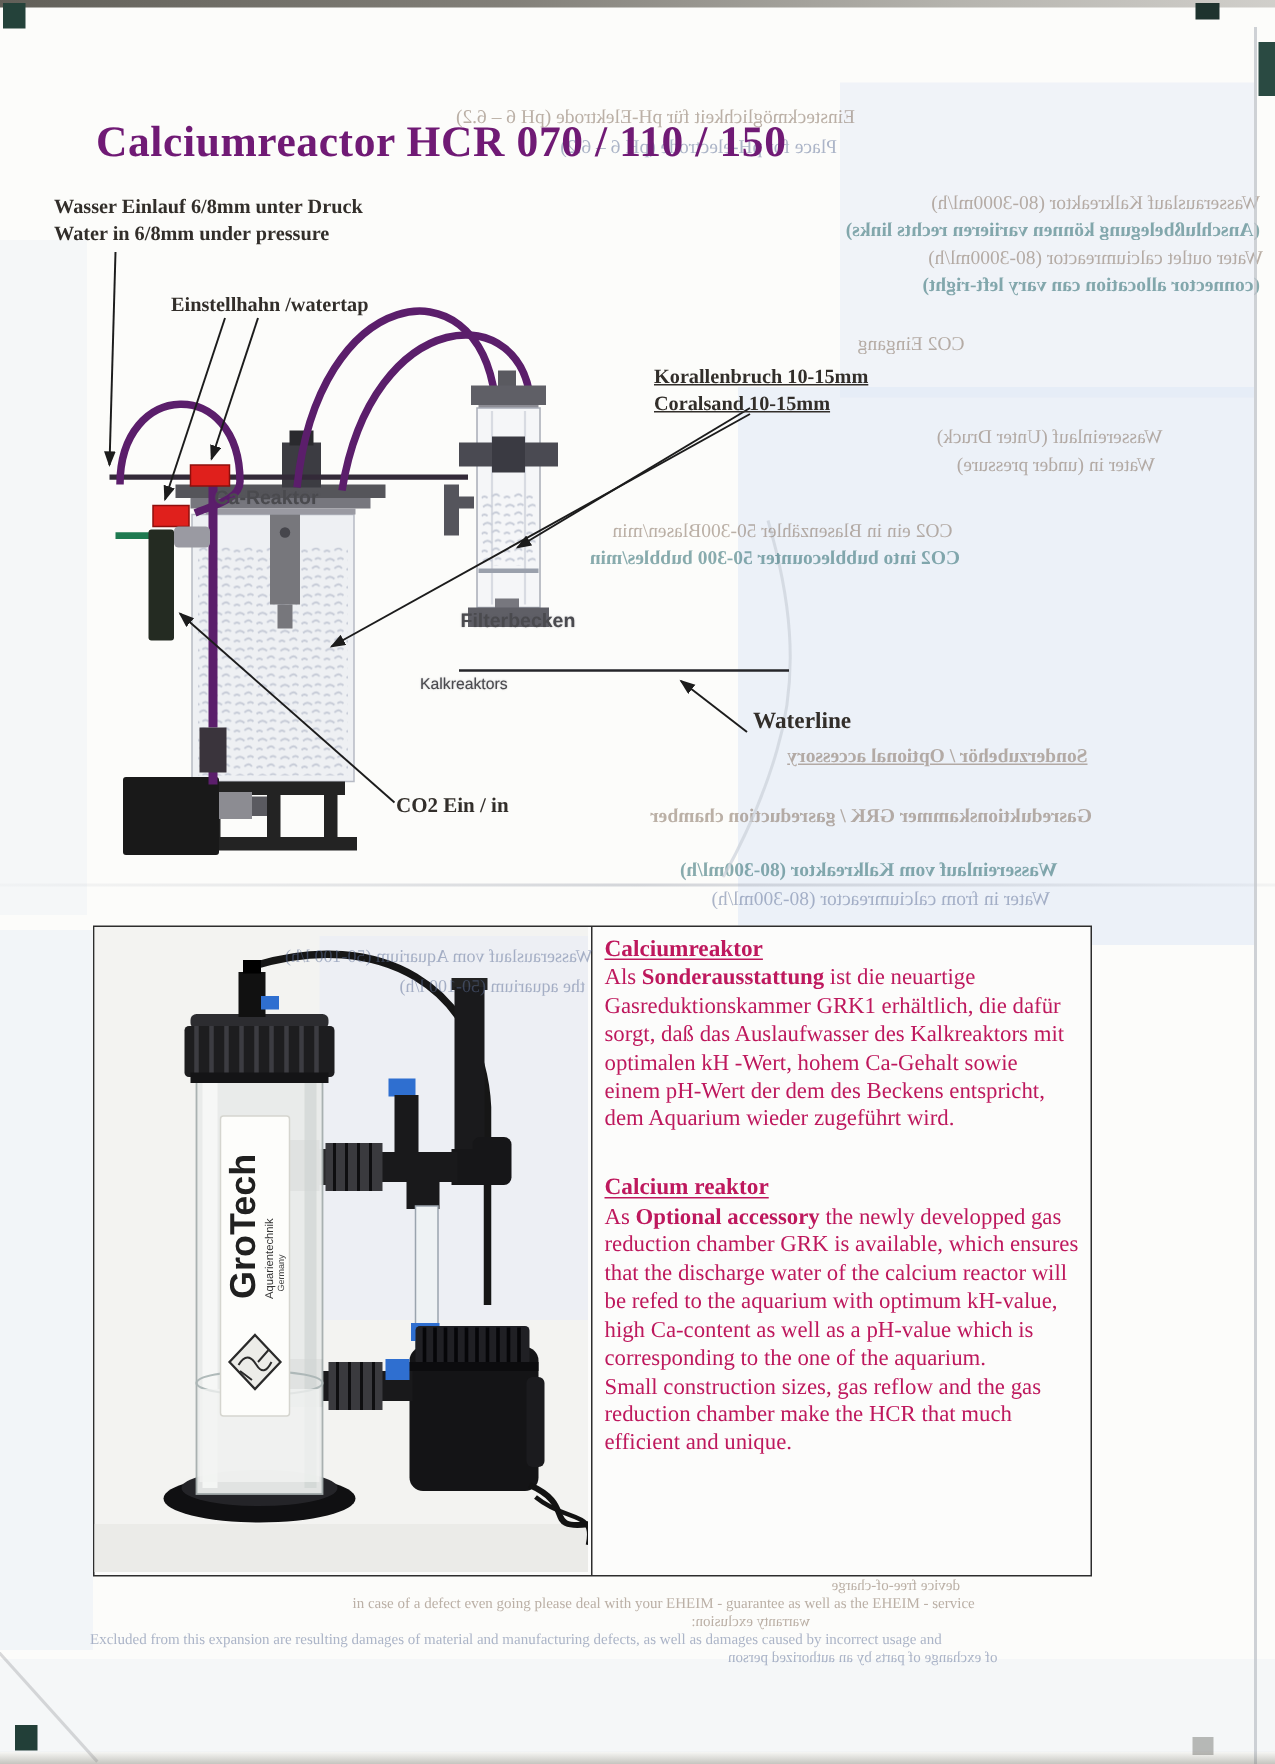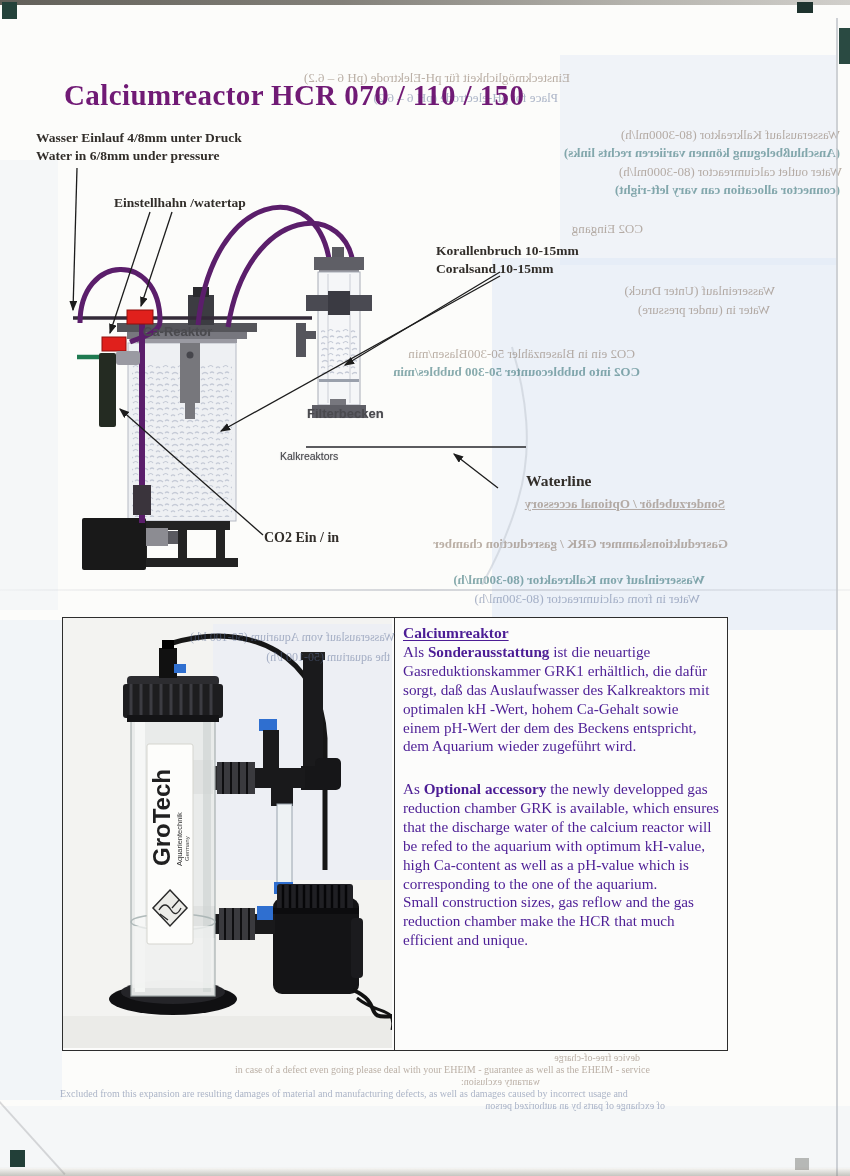--- a/index.html
+++ b/index.html
@@ -32,21 +32,21 @@
   .callout{position:absolute;font-weight:bold;font-size:13.5px;line-height:18px;color:#322e2a;z-index:5;white-space:nowrap;}
   .diaglabel{position:absolute;font-family:"Liberation Sans",sans-serif;font-weight:bold;color:#4a4a4e;z-index:5;
              text-shadow:0 0 1px rgba(90,90,100,.55);white-space:nowrap;}
   
   .diagram-svg{position:absolute;left:20px;top:155px;z-index:4;}
   .photo-svg{position:absolute;left:0;top:0;z-index:3;}
   
   .info-box{position:absolute;left:62px;top:617px;width:664px;height:432px;border:1.5px solid #2d2d2d;
             background:#fcfcfb;display:flex;z-index:5;}
   .photo-cell{position:relative;width:331px;height:100%;}
-  .text-cell{flex:1;border-left:1.5px solid #2d2d2d;padding:3px 8px 0 8px;font-size:15.2px;line-height:1.24;color:#4c1d95;}
+  .text-cell{flex:1;border-left:1.5px solid #2d2d2d;padding:3px 8px 0 8px;font-size:15.2px;line-height:1.24;color:#be185d;}
   .text-cell h3{margin:2px 0 1px 0;font-size:15.5px;text-decoration:underline;text-underline-offset:2px;}
   .text-cell p{margin:0 0 0 0;}
   .sect-gap{height:24px;}
 </style>
 </head>
 <body>
 
 <div class="page">
 
   <div class="tint" style="left:560px;top:55px;width:276px;height:210px;background:#e2e9f6;opacity:.45;"></div>
@@ -75,30 +75,30 @@
   <div class="bleed bd-brown bd-sm" style="left:470px;top:1041px;font-weight:bold;">Garantie!</div>
   <div class="bleed mx bd-brown bd-sm" style="left:340px;top:1052px;width:300px;">device  free-of-charge</div>
   <div class="bleed bd-brown bd-sm" style="left:235px;top:1064px;width:560px;">in case of a defect even going please deal with your EHEIM - guarantee as well as the EHEIM - service</div>
   <div class="bleed mx bd-brown bd-sm" style="left:300px;top:1076px;width:240px;">warranty exclusion:</div>
   <div class="bleed bd-blue bd-sm" style="left:60px;top:1088px;width:740px;">Excluded from this expansion are resulting damages of material and manufacturing defects, as well as damages caused by incorrect usage and</div>
   <div class="bleed mx bd-blue bd-sm" style="left:245px;top:1100px;width:420px;">of exchange of parts by an authorized person</div>
 
   <h1 class="title">Calciumreactor HCR  070 / 110 / 150</h1>
 
   <div class="callout" style="left:36px;top:129px;">
-    <div>Wasser Einlauf 4/8mm unter Druck</div>
+    <div>Wasser Einlauf 6/8mm unter Druck</div>
     <div>Water in 6/8mm under pressure</div>
   </div>
   <div class="callout" style="left:114px;top:194px;">Einstellhahn /watertap</div>
-  <div class="callout" style="left:436px;top:242px;">
+  <div class="callout" style="left:436px;top:242px;text-decoration:underline;">
     <div>Korallenbruch 10-15mm</div>
     <div>Coralsand 10-15mm</div>
   </div>
   <div class="callout" style="left:264px;top:529px;font-size:14px;">CO2 Ein / in</div>
-  <div class="callout" style="left:526px;top:472px;font-size:15.5px;">Waterline</div>
+  <div class="callout" style="left:502px;top:472px;font-size:15.5px;">Waterline</div>
   <div class="diaglabel" style="left:143px;top:324px;font-size:13px;">Ca-Reaktor</div>
   <div class="diaglabel" style="left:307px;top:406px;font-size:13px;">Filterbecken</div>
   <div class="diaglabel" style="left:280px;top:450px;font-size:10.5px;font-weight:normal;">Kalkreaktors</div>
 
   <svg class="diagram-svg" width="600" height="430" viewBox="0 0 600 430">
     <defs>
       <marker id="ah" markerWidth="9" markerHeight="8" refX="7" refY="3" orient="auto">
         <path d="M0,0 L8,3 L0,6 z" fill="#1c1c1c"></path>
       </marker>
       <pattern id="speck" width="15" height="12" patternUnits="userSpaceOnUse">
@@ -294,20 +294,21 @@
             <path d="M96,292 q6,-10 12,0 q5,8 10,-2 M97,296 l8,6 M116,282 l-7,8" stroke="#2a2a2a" stroke-width="1.3" fill="none"></path>
           </g>
         </g>
       </svg>
     </div>
 
     <div class="text-cell">
       <h3>Calciumreaktor</h3>
       <p><span>Als </span><b>Sonderausstattung</b><span> ist die neuartige Gasreduktionskammer GRK1 erhältlich, die dafür sorgt, daß das Auslaufwasser des Kalkreaktors mit optimalen kH -Wert, hohem Ca-Gehalt sowie einem pH-Wert der dem des Beckens entspricht, dem Aquarium wieder zugeführt wird.</span></p>
       <div class="sect-gap"></div>
+      <h3>Calcium reaktor</h3>
       <p><span>As </span><b>Optional accessory</b><span> the newly developped gas reduction chamber GRK is available, which ensures that the discharge water of the calcium reactor will be refed to the aquarium with optimum kH-value, high Ca-content as well as a pH-value which is corresponding to the one of the aquarium.</span></p>
       <p>Small construction sizes, gas reflow and the gas reduction chamber make the HCR that much efficient and unique.</p>
     </div>
   </div>
 
   <div class="edge-top"></div>
   <div class="edge-right"></div>
   <div class="edge-bottom"></div>
   <div class="crease-h"></div>
   <div class="crease-d"></div>

